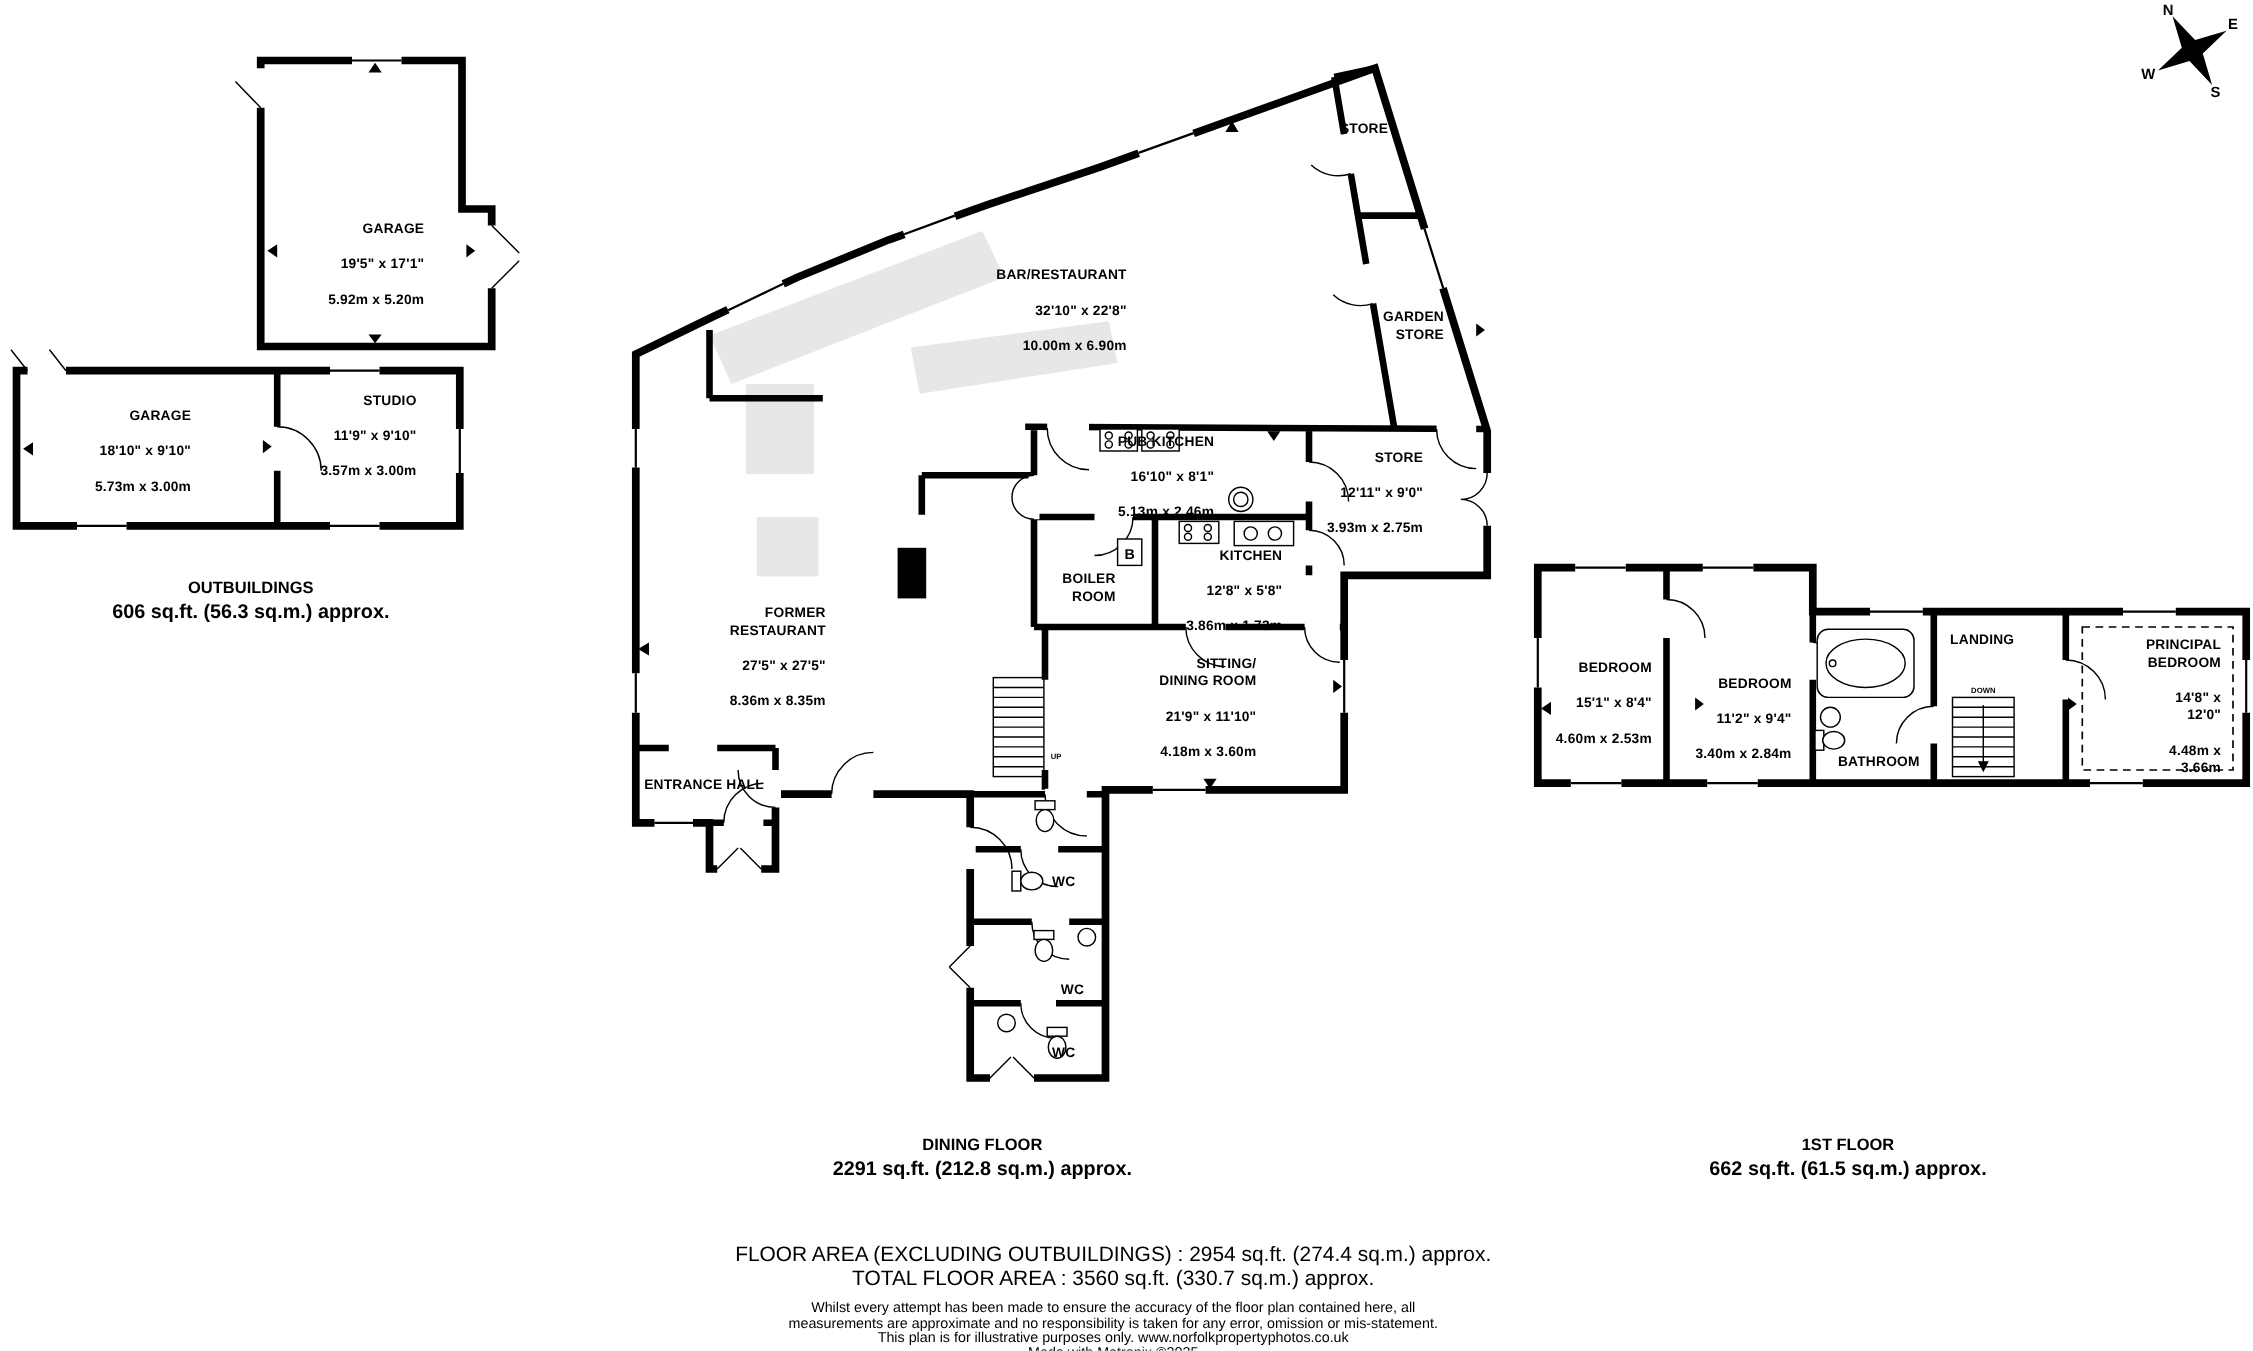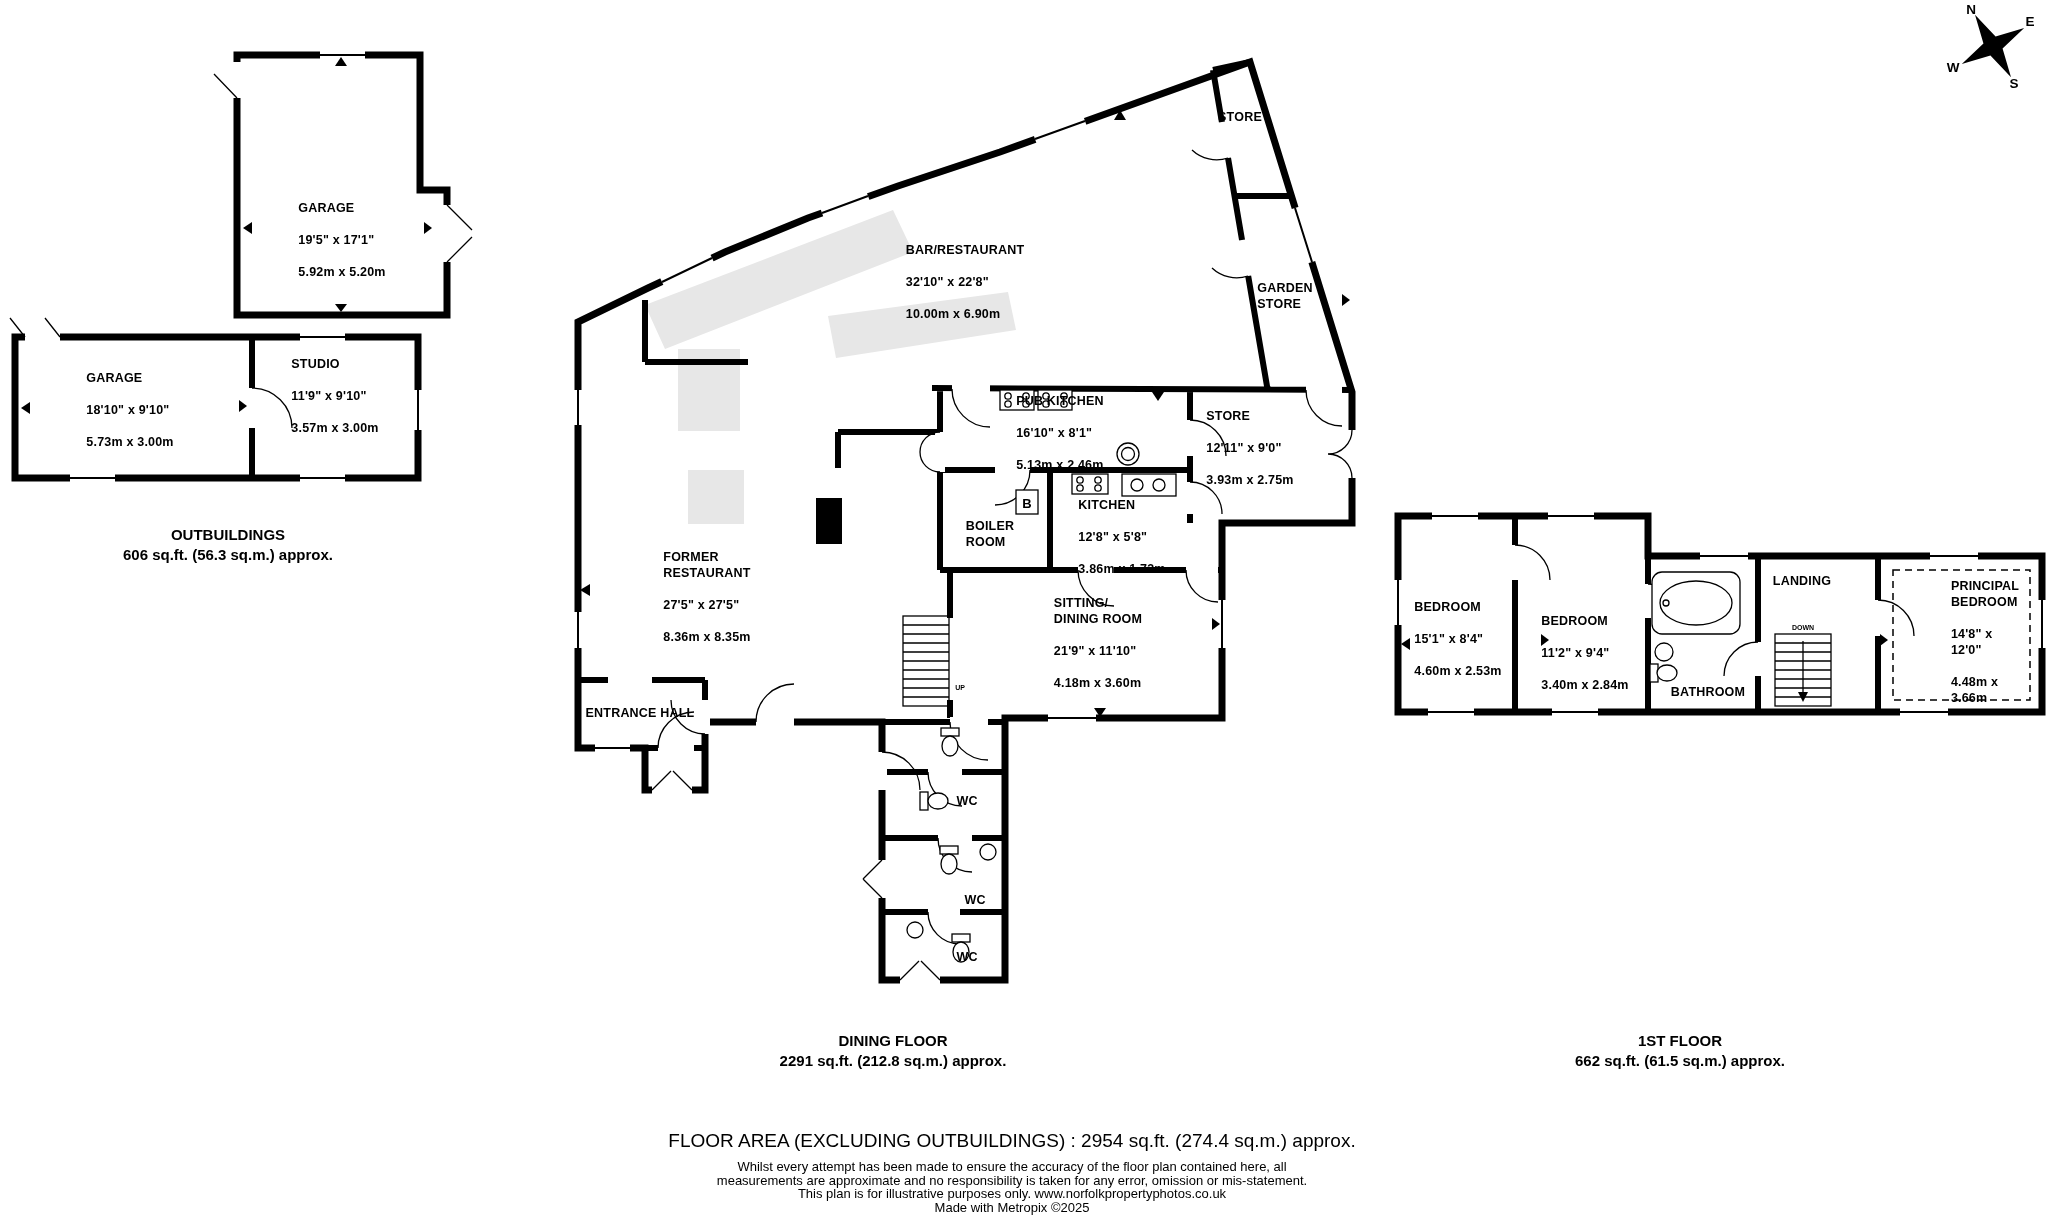--- a/index.html
+++ b/index.html
@@ -22,28 +22,28 @@
   .tri   { fill:#000; }
   .dash  { fill:none; stroke:#000; stroke-width:1.5; stroke-dasharray:7 5; }
   .solid { fill:#000; }
   .svgtiny  { font:bold 7px "Liberation Sans", sans-serif; text-anchor:middle; }
   .svgB     { font:bold 13px "Liberation Sans", sans-serif; text-anchor:middle; }
   .compassL { font:bold 13.5px "Liberation Sans", sans-serif; text-anchor:middle; }
 
   
   .label {
     position:absolute; transform:translate(-50%,-50%);
-    text-align:left; font-weight:bold; font-size:12.5px; line-height:1.28;
+    text-align:right; font-weight:bold; font-size:12.5px; line-height:1.28;
     white-space:pre-line; letter-spacing:0.2px;
   }
   .floor-caption {
     position:absolute; transform:translateX(-50%); text-align:center; font-weight:bold;
   }
   .floor-caption .t { font-size:15px; margin-bottom:3px; }
-  .floor-caption .a { font-size:15px; }
+  .floor-caption .a { font-size:18px; }
   .footer { position:absolute; left:0; top:1130px; width:2024px; text-align:center; }
   .footer .big   { font-size:19px; font-weight:normal; line-height:22px; }
   .footer .small { font-size:13px; line-height:13.5px; }
   .footer .small.first { margin-top:8px; }
 </style>
 </head>
 <body>
 
 <svg class="plan" width="2048" height="1228" viewBox="0 0 2048 1228">
 
@@ -345,17 +345,18 @@
   <div class="t">DINING FLOOR</div>
   <div class="a">2291 sq.ft. (212.8 sq.m.) approx.</div>
 </div>
 <div class="floor-caption" style="left:1680px;top:1032px">
   <div class="t">1ST FLOOR</div>
   <div class="a">662 sq.ft. (61.5 sq.m.) approx.</div>
 </div>
 
 <div class="footer">
   <div class="big">FLOOR AREA (EXCLUDING OUTBUILDINGS) : 2954 sq.ft. (274.4 sq.m.) approx.</div>
+  <div class="big">TOTAL FLOOR AREA : 3560 sq.ft. (330.7 sq.m.) approx.</div>
   <div class="small first">Whilst every attempt has been made to ensure the accuracy of the floor plan contained here, all</div>
   <div class="small">measurements are approximate and no responsibility is taken for any error, omission or mis-statement.</div>
   <div class="small">This plan is for illustrative purposes only. www.norfolkpropertyphotos.co.uk</div>
   <div class="small">Made with Metropix ©2025</div>
 </div>
 
 </body></html>

